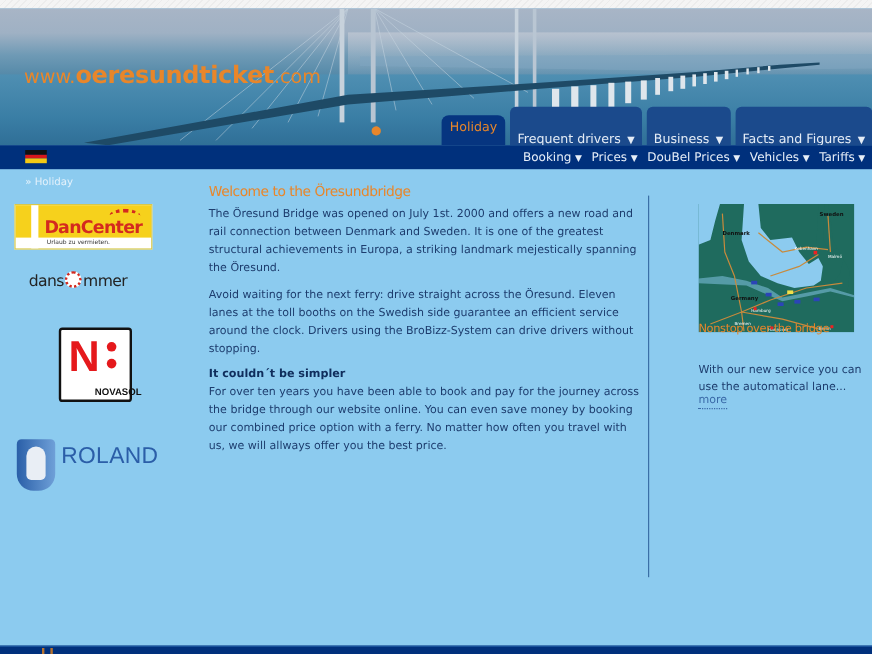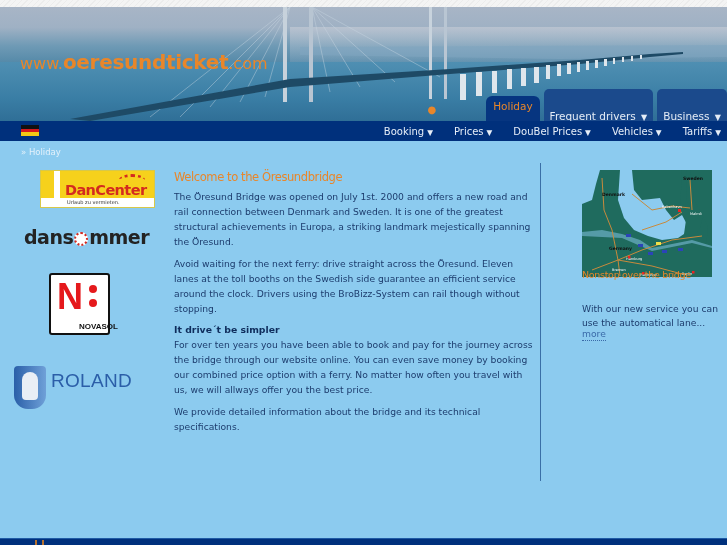--- a/index.html
+++ b/index.html
@@ -67,33 +67,33 @@
     }
     .flag {
       position: absolute; left: 21px; top: 4px; width: 18px; height: 11px;
       display: flex; flex-direction: column;
     }
     .flag span { flex: 1; }
     .subnav {
       position: absolute; right: 6px; top: 0; height: 20px; display: flex; align-items: center;
     }
     .subnav .item {
-      color: #e6eef8; font-size: 10px; margin-left: 21px; white-space: nowrap; text-align: center;
+      color: #e6eef8; font-size: 10px; margin-left: 8px; white-space: nowrap; text-align: center;
     }
     .subnav .item .arr { font-size: 7.5px; margin-left: 3px; }
 
     
     .breadcrumb {
       position: absolute; left: 21px; top: 147px; font-size: 8.5px; color: #e3f1fb;
     }
 
     
     .partner { position: absolute; }
     .dancenter {
-      left: 40px; top: 170px; width: 115px; height: 38px; background: #fff;
+      left: 12px; top: 170px; width: 115px; height: 38px; background: #fff;
       border: 1px solid #d7c84a;
     }
     .dancenter .yellow {
       position: absolute; left: 0; top: 0; width: 113px; height: 27px; background: #f6d11c;
     }
     .dancenter .bar {
       position: absolute; left: 13px; top: 0; width: 6px; height: 36px; background: #fff;
     }
     .dancenter .name {
       position: absolute; left: 24px; top: 11px; font-size: 14.5px; font-weight: bold; color: #d42a1f;
@@ -101,21 +101,21 @@
     }
     .dancenter .tag {
       position: absolute; left: 26px; top: 28px; font-size: 5px; color: #333;
     }
     .dancenter .rays {
       position: absolute; left: 78px; top: 3px; width: 26px; height: 12px;
       border-top: 3px dotted #d42a1f; border-radius: 50% 50% 0 0;
     }
     .dansommer {
       left: 24px; top: 226px; width: 116px; height: 22px;
-      font-size: 19px; font-weight: bold; color: #232323; letter-spacing: -0.5px;
+      font-size: 13px; font-weight: normal; color: #232323; letter-spacing: -0.5px;
       white-space: nowrap;
     }
     .dansommer .o {
       display: inline-block; width: 14px; height: 14px; border-radius: 50%;
       border: 2px dotted #d42a1f; background: #fff; vertical-align: -2px; margin: 0 1px;
     }
     .novasol {
       left: 49px; top: 273px; width: 61px; height: 62px; background: #fff;
       border: 2px solid #111; border-radius: 3px;
     }
@@ -145,21 +145,21 @@
       content: ""; position: absolute; left: 8px; top: 6px; width: 16px; height: 28px;
       background: #e9eef5; border-radius: 8px 8px 4px 4px;
     }
     .roland .word {
       position: absolute; left: 37px; top: 4px; font-size: 19px; font-weight: normal; color: #2b5ea8;
       font-family: "Liberation Sans", sans-serif; letter-spacing: 0.3px;
     }
 
     
     .main {
-      position: absolute; left: 174px; top: 170px; width: 360px;
+      position: absolute; left: 174px; top: 152px; width: 360px;
     }
     .main h1 {
       font-size: 11.5px; font-weight: normal; color: #e8862a; letter-spacing: -0.4px;
       margin-bottom: 5px;
     }
     .main p {
       font-size: 9.2px; line-height: 15px; color: #1d3d6e; margin-bottom: 7px;
     }
     .main h2 {
       font-size: 9.3px; font-weight: bold; color: #0f2d5c; line-height: 14px;
@@ -258,20 +258,24 @@
       <span>Holiday</span>
     </div>
     <div class="tab">
       <span>Frequent drivers</span>
       <span class="arr">▼</span>
     </div>
     <div class="tab">
       <span>Business</span>
       <span class="arr">▼</span>
     </div>
+    <div class="tab" style="margin-right:0;">
+      <span>Facts and Figures</span>
+      <span class="arr">▼</span>
+    </div>
   </div>
 </div>
 
 <div class="navbar">
   <div class="flag">
     <span style="background:#111;"></span>
     <span style="background:#d8181c;"></span>
     <span style="background:#f3c915;"></span>
   </div>
   <div class="subnav">
@@ -317,24 +321,23 @@
 </div>
 
 <div class="partner roland">
   <div class="shield"></div>
   <div class="word">ROLAND</div>
 </div>
 
 <div class="main">
   <h1>Welcome to the Öresundbridge</h1>
   <p>The Öresund Bridge was opened on July 1st. 2000 and offers a new road and rail connection between Denmark and Sweden. It is one of the greatest structural achievements in Europa, a striking landmark mejestically spanning the Öresund.</p>
-  <p>Avoid waiting for the next ferry: drive straight across the Öresund. Eleven lanes at the toll booths on the Swedish side guarantee an efficient service around the clock. Drivers using the BroBizz-System can rail though without stopping.</p>
-  <h2>It drive´t be simpler</h2>
+  <p>Avoid waiting for the next ferry: drive straight across the Öresund. Eleven lanes at the toll booths on the Swedish side guarantee an efficient service around the clock. Drivers using the BroBizz-System can drive drivers without stopping.</p>
+  <h2>It couldn´t be simpler</h2>
   <p>For over ten years you have been able to book and pay for the journey across the bridge through our website online. You can even save money by booking our combined price option with a ferry. No matter how often you travel with us, we will allways offer you the best price.</p>
-  <p>We provide detailed information about the bridge and its technical specifications.</p>
 </div>
 
 <div class="vdivider"></div>
 
 <div class="map">
   <svg width="130" height="107" viewBox="0 0 130 107">
     <rect width="130" height="107" fill="#1f6b5e"></rect>
 
     <path d="M38 0 L50 0 L52 20 L60 30 L78 28 L84 40 L92 50 L100 45 L108 60 L96 68 L80 70 L66 66 L52 60 L42 48 L36 30 Z" fill="#8ccbef"></path>
     <path d="M0 0 L18 0 L14 14 L10 30 L0 34 Z" fill="#8ccbef"></path>

